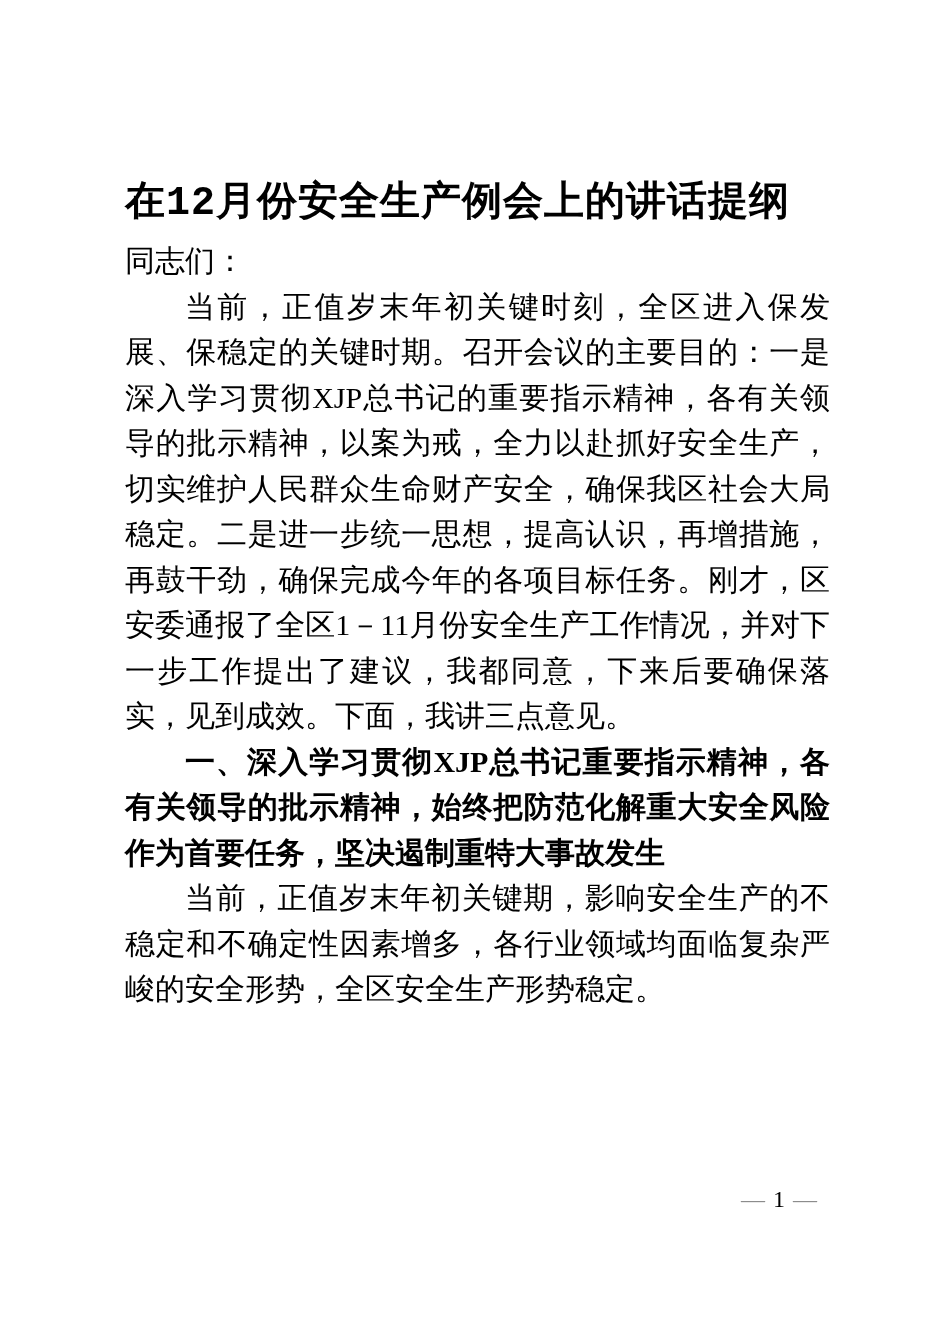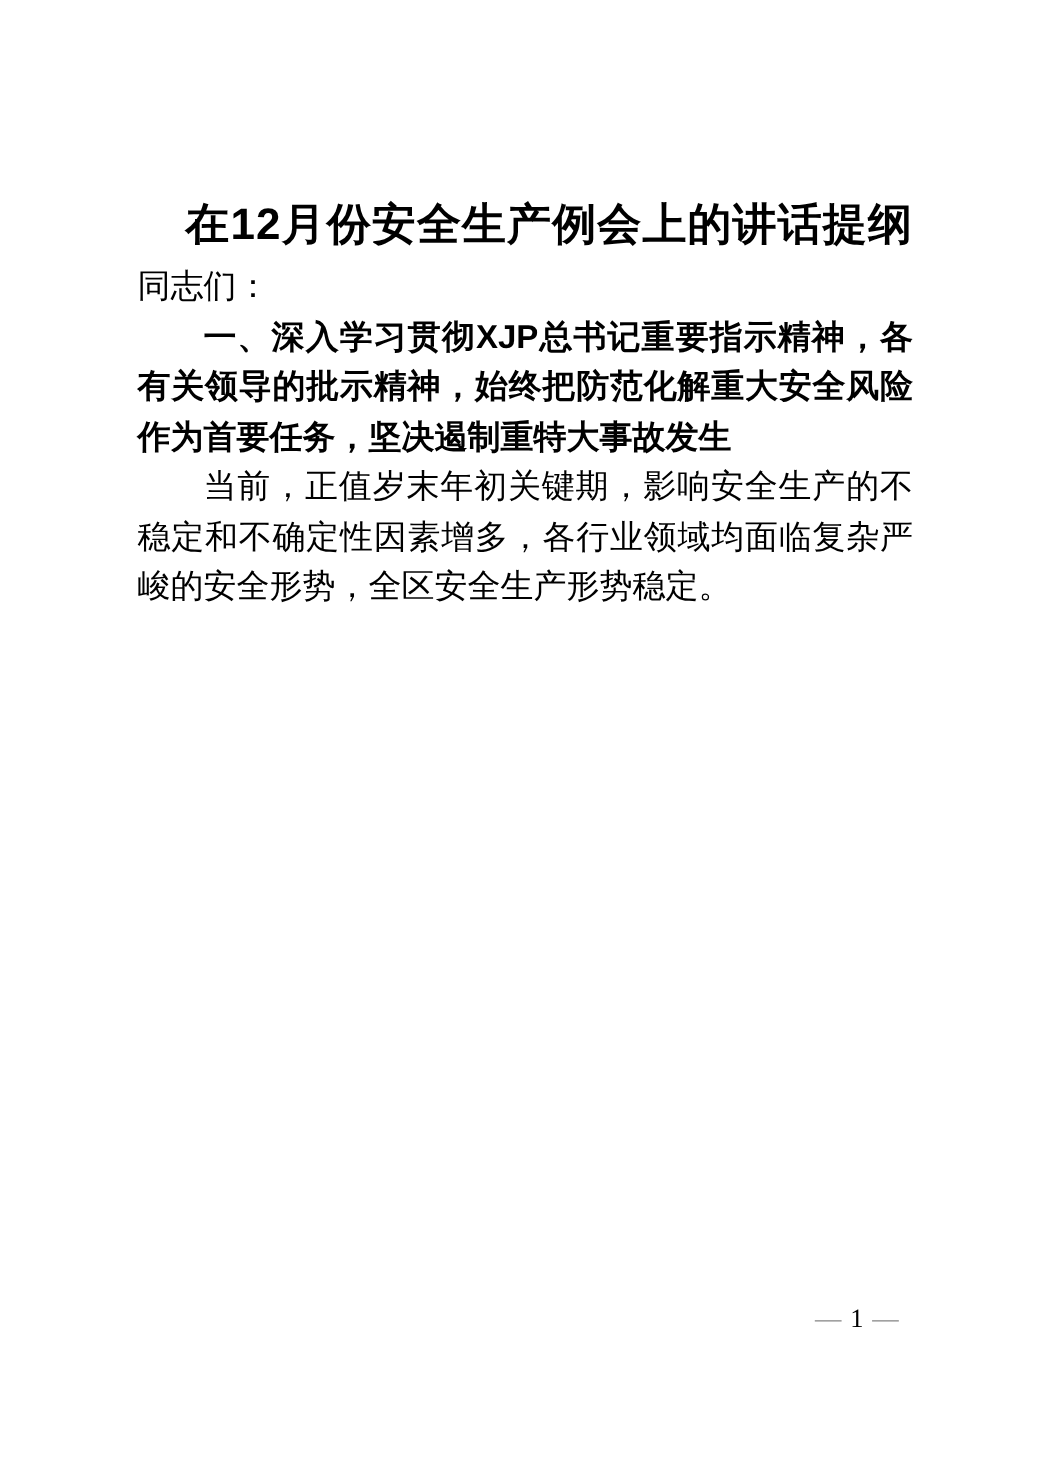--- a/index.html
+++ b/index.html
@@ -21,41 +21,41 @@
     position: absolute;
     left: 125px;
     top: 180px;
     width: 705px;
   }
   .title {
     margin: 0 0 10px 0;
     font-size: 40px;
     line-height: 48px;
     font-weight: bold;
-    text-align: right;
+    text-align: left;
     letter-spacing: 1px;
-    font-family: Liberation Sans, sans-serif;
+    font-family: Liberation Mono, monospace;
   }
   .body-text p {
     margin: 0;
     font-size: 30px;
     line-height: 45.5px;
     text-align: justify;
     text-justify: inter-character;
   }
   .greeting {
     text-indent: 0;
   }
   .para {
     text-indent: 2em;
   }
   .heading {
     text-indent: 2em;
     font-weight: bold;
-    font-family: Liberation Sans, sans-serif;
+    font-family: Liberation Serif, serif;
   }
   .footer {
     position: absolute;
     top: 1184px;
     right: 133px;
     font-size: 24px;
     line-height: 30px;
     white-space: nowrap;
   }
   .footer .dash {
@@ -68,20 +68,21 @@
 </style>
 </head>
 <body>
 
 <div class="page">
   <div class="content">
     <h1 class="title">在12月份安全生产例会上的讲话提纲</h1>
     <div class="body-text">
       <p class="greeting">同志们：</p>
       <div>
+          <p class="para">当前，正值岁末年初关键时刻，全区进入保发展、保稳定的关键时期。召开会议的主要目的：一是深入学习贯彻XJP总书记的重要指示精神，各有关领导的批示精神，以案为戒，全力以赴抓好安全生产，切实维护人民群众生命财产安全，确保我区社会大局稳定。二是进一步统一思想，提高认识，再增措施，再鼓干劲，确保完成今年的各项目标任务。刚才，区安委通报了全区1－11月份安全生产工作情况，并对下一步工作提出了建议，我都同意，下来后要确保落实，见到成效。下面，我讲三点意见。</p>
           <p class="heading">一、深入学习贯彻XJP总书记重要指示精神，各有关领导的批示精神，始终把防范化解重大安全风险作为首要任务，坚决遏制重特大事故发生</p>
           <p class="para">当前，正值岁末年初关键期，影响安全生产的不稳定和不确定性因素增多，各行业领域均面临复杂严峻的安全形势，全区安全生产形势稳定。</p>
         </div>
     </div>
   </div>
   <div class="footer">
     <span class="dash">—</span><span class="pagenum">1</span><span class="dash">—</span>
   </div>
 </div>
 

